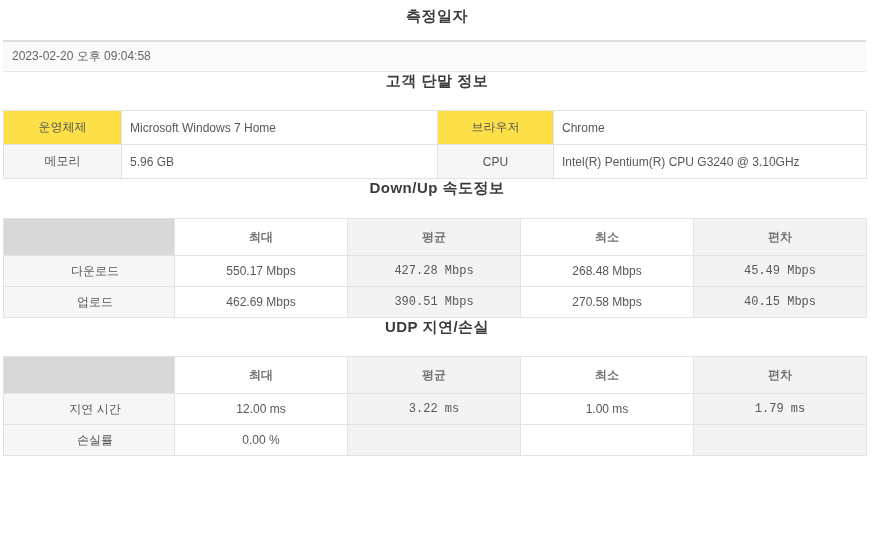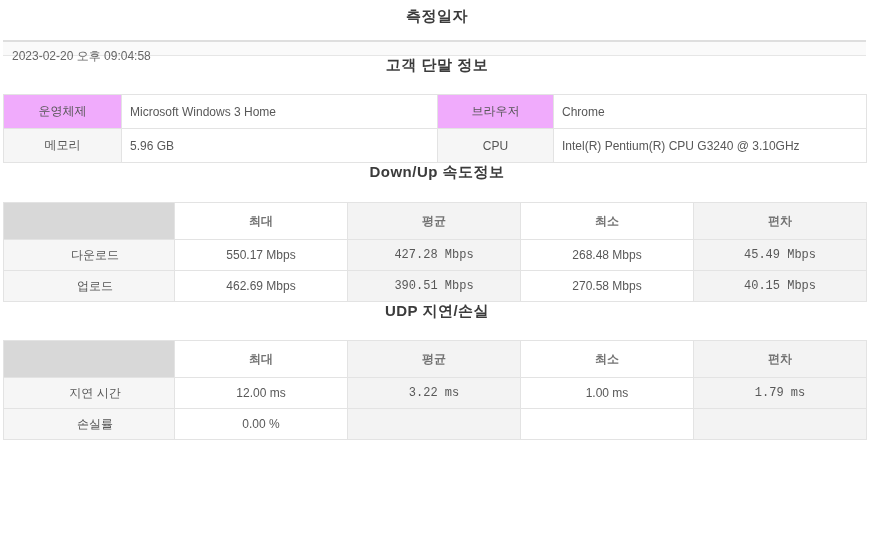--- a/index.html
+++ b/index.html
@@ -19,21 +19,21 @@
     font-weight: 700;
     color: #3b3b3b;
     letter-spacing: 0.5px;
     text-align: center;
   }
 
   
   .date-box {
     margin-top: 15px;
     width: 863px;
-    height: 16px;
+    height: 32px;
     background: #fafafa;
     border-top: 2px solid #dedede;
     border-bottom: 1px solid #e6e6e6;
     line-height: 29px;
     padding-left: 9px;
     font-size: 12px;
     color: #666666;
   }
 
   
@@ -43,21 +43,21 @@
     width: 863px;
     font-size: 12px;
     color: #585858;
   }
   td, th { border: 1px solid #e3e3e3; overflow: hidden; white-space: nowrap; }
 
   
   .tbl-device { margin-top: 20px; }
   .tbl-device td { height: 34px; }
   .d-label { text-align: center; color: #555555; }
-  .d-label.row0 { background: #f0abfc; }
+  .d-label.row0 { background: #fde047; }
   .d-label.row1 { background: #f6f6f6; }
   .d-value { background: #ffffff; text-align: left; padding-left: 8px; }
 
   
   .m-gap { margin-top: 21px; }
   .tbl-measure th { height: 37px; font-weight: 700; color: #737373; text-align: center; background: #ffffff; }
   .tbl-measure td { height: 31px; text-align: center; background: #ffffff; }
   .tbl-measure .corner { background: #d8d8d8; }
   .tbl-measure .altcol { background: #f3f3f3; font-family: Liberation Mono, monospace; }
   .tbl-measure .r-label {
@@ -85,21 +85,21 @@
   <table class="tbl-device">
     <colgroup>
       <col style="width:118px">
         <col style="width:316px">
         <col style="width:116px">
         <col style="width:313px">
     </colgroup>
     <tbody>
         <tr>
       <td class="d-label row0">운영체제</td>
-      <td class="d-value">Microsoft Windows 3 Home</td>
+      <td class="d-value">Microsoft Windows 7 Home</td>
       <td class="d-label row0">브라우저</td>
       <td class="d-value">Chrome</td>
     </tr>
     <tr>
       <td class="d-label row1">메모리</td>
       <td class="d-value">5.96 GB</td>
       <td class="d-label row1">CPU</td>
       <td class="d-value">Intel(R) Pentium(R) CPU G3240 @ 3.10GHz</td>
     </tr>
   </tbody>

